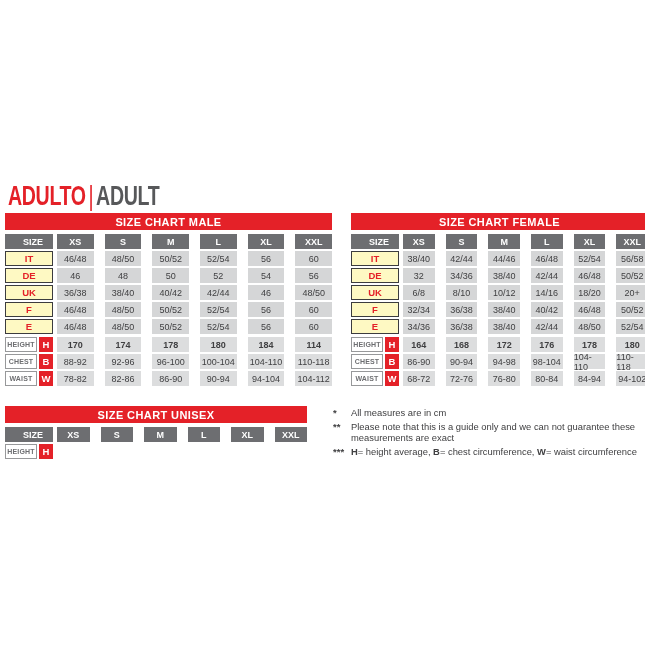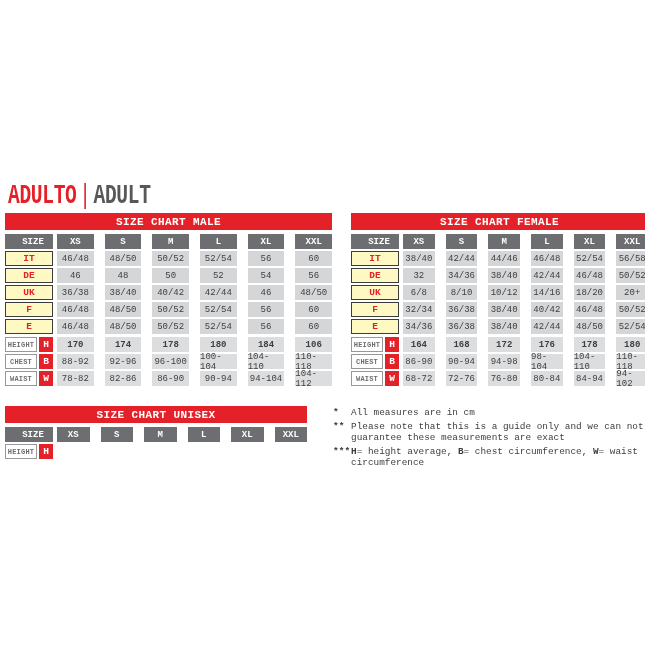--- a/index.html
+++ b/index.html
@@ -11,21 +11,21 @@
     --title-gray:#57585a;
     --measure-border:#97989a;
     --country-border:#3c3c3e;
   }
   html,body{margin:0;padding:0;}
   body{
     width:645px;height:645px;background:#ffffff;position:relative;overflow:hidden;
     font-family:"Liberation Sans", sans-serif;
     -webkit-font-smoothing:antialiased;
   }
-  .page{position:absolute;inset:0;font-family:Liberation Mono, monospace;}
+  .page{position:absolute;inset:0;}
 
   
   .title{position:absolute;left:8px;top:182px;height:28px;white-space:nowrap;}
   .title-inner{
     display:inline-block;transform:scaleX(.70);transform-origin:left center;
     font-weight:bold;font-size:28px;line-height:28px;letter-spacing:-.5px;
   }
   .title-red{color:var(--red);}
   .title-sep{color:var(--red);font-weight:400;padding:0 4px;}
   .title-gray{color:var(--title-gray);}
@@ -176,21 +176,21 @@
           <div class="lblcol">
             <div class="measure-lbl">HEIGHT</div>
             <div class="letter-sq">H</div>
           </div>
           <div class="cells">
             <div class="dcell bold">170</div>
             <div class="dcell bold">174</div>
             <div class="dcell bold">178</div>
             <div class="dcell bold">180</div>
             <div class="dcell bold">184</div>
-            <div class="dcell bold">106</div>
+            <div class="dcell bold">114</div>
           </div>
         </div>
         <div class="trow measure">
           <div class="lblcol">
             <div class="measure-lbl">CHEST</div>
             <div class="letter-sq">B</div>
           </div>
           <div class="cells">
             <div class="dcell">88-92</div>
             <div class="dcell">92-96</div>

